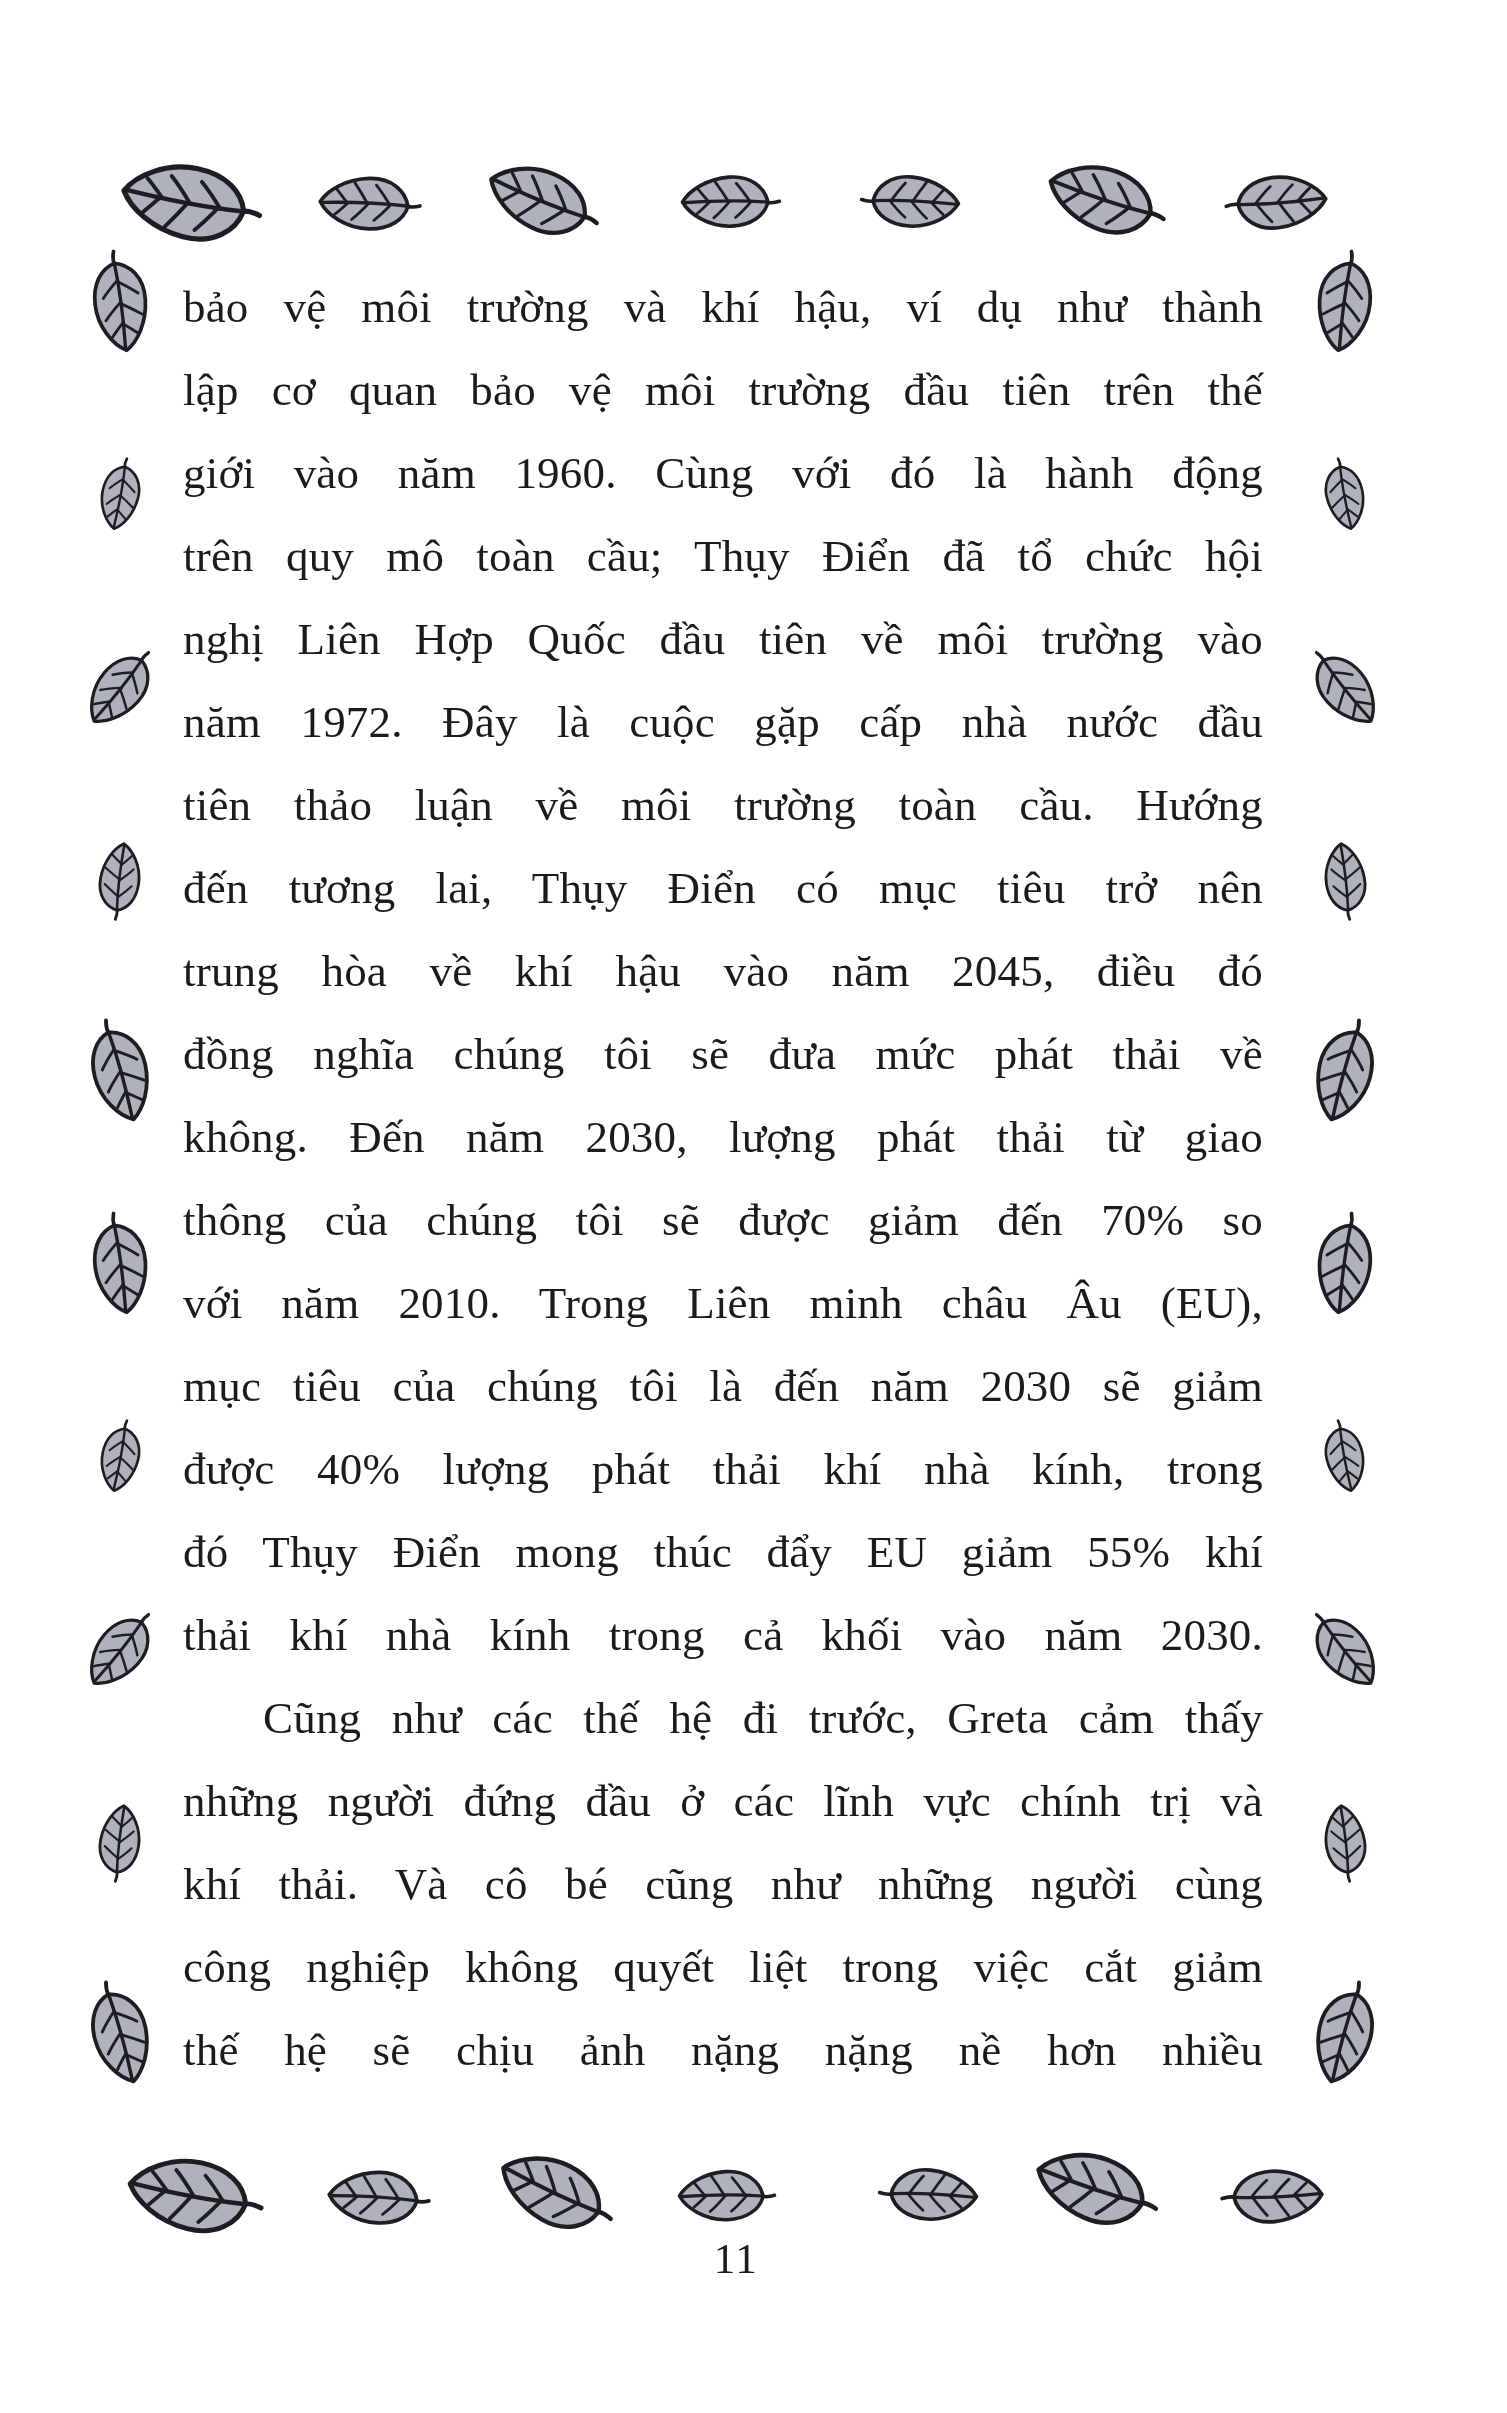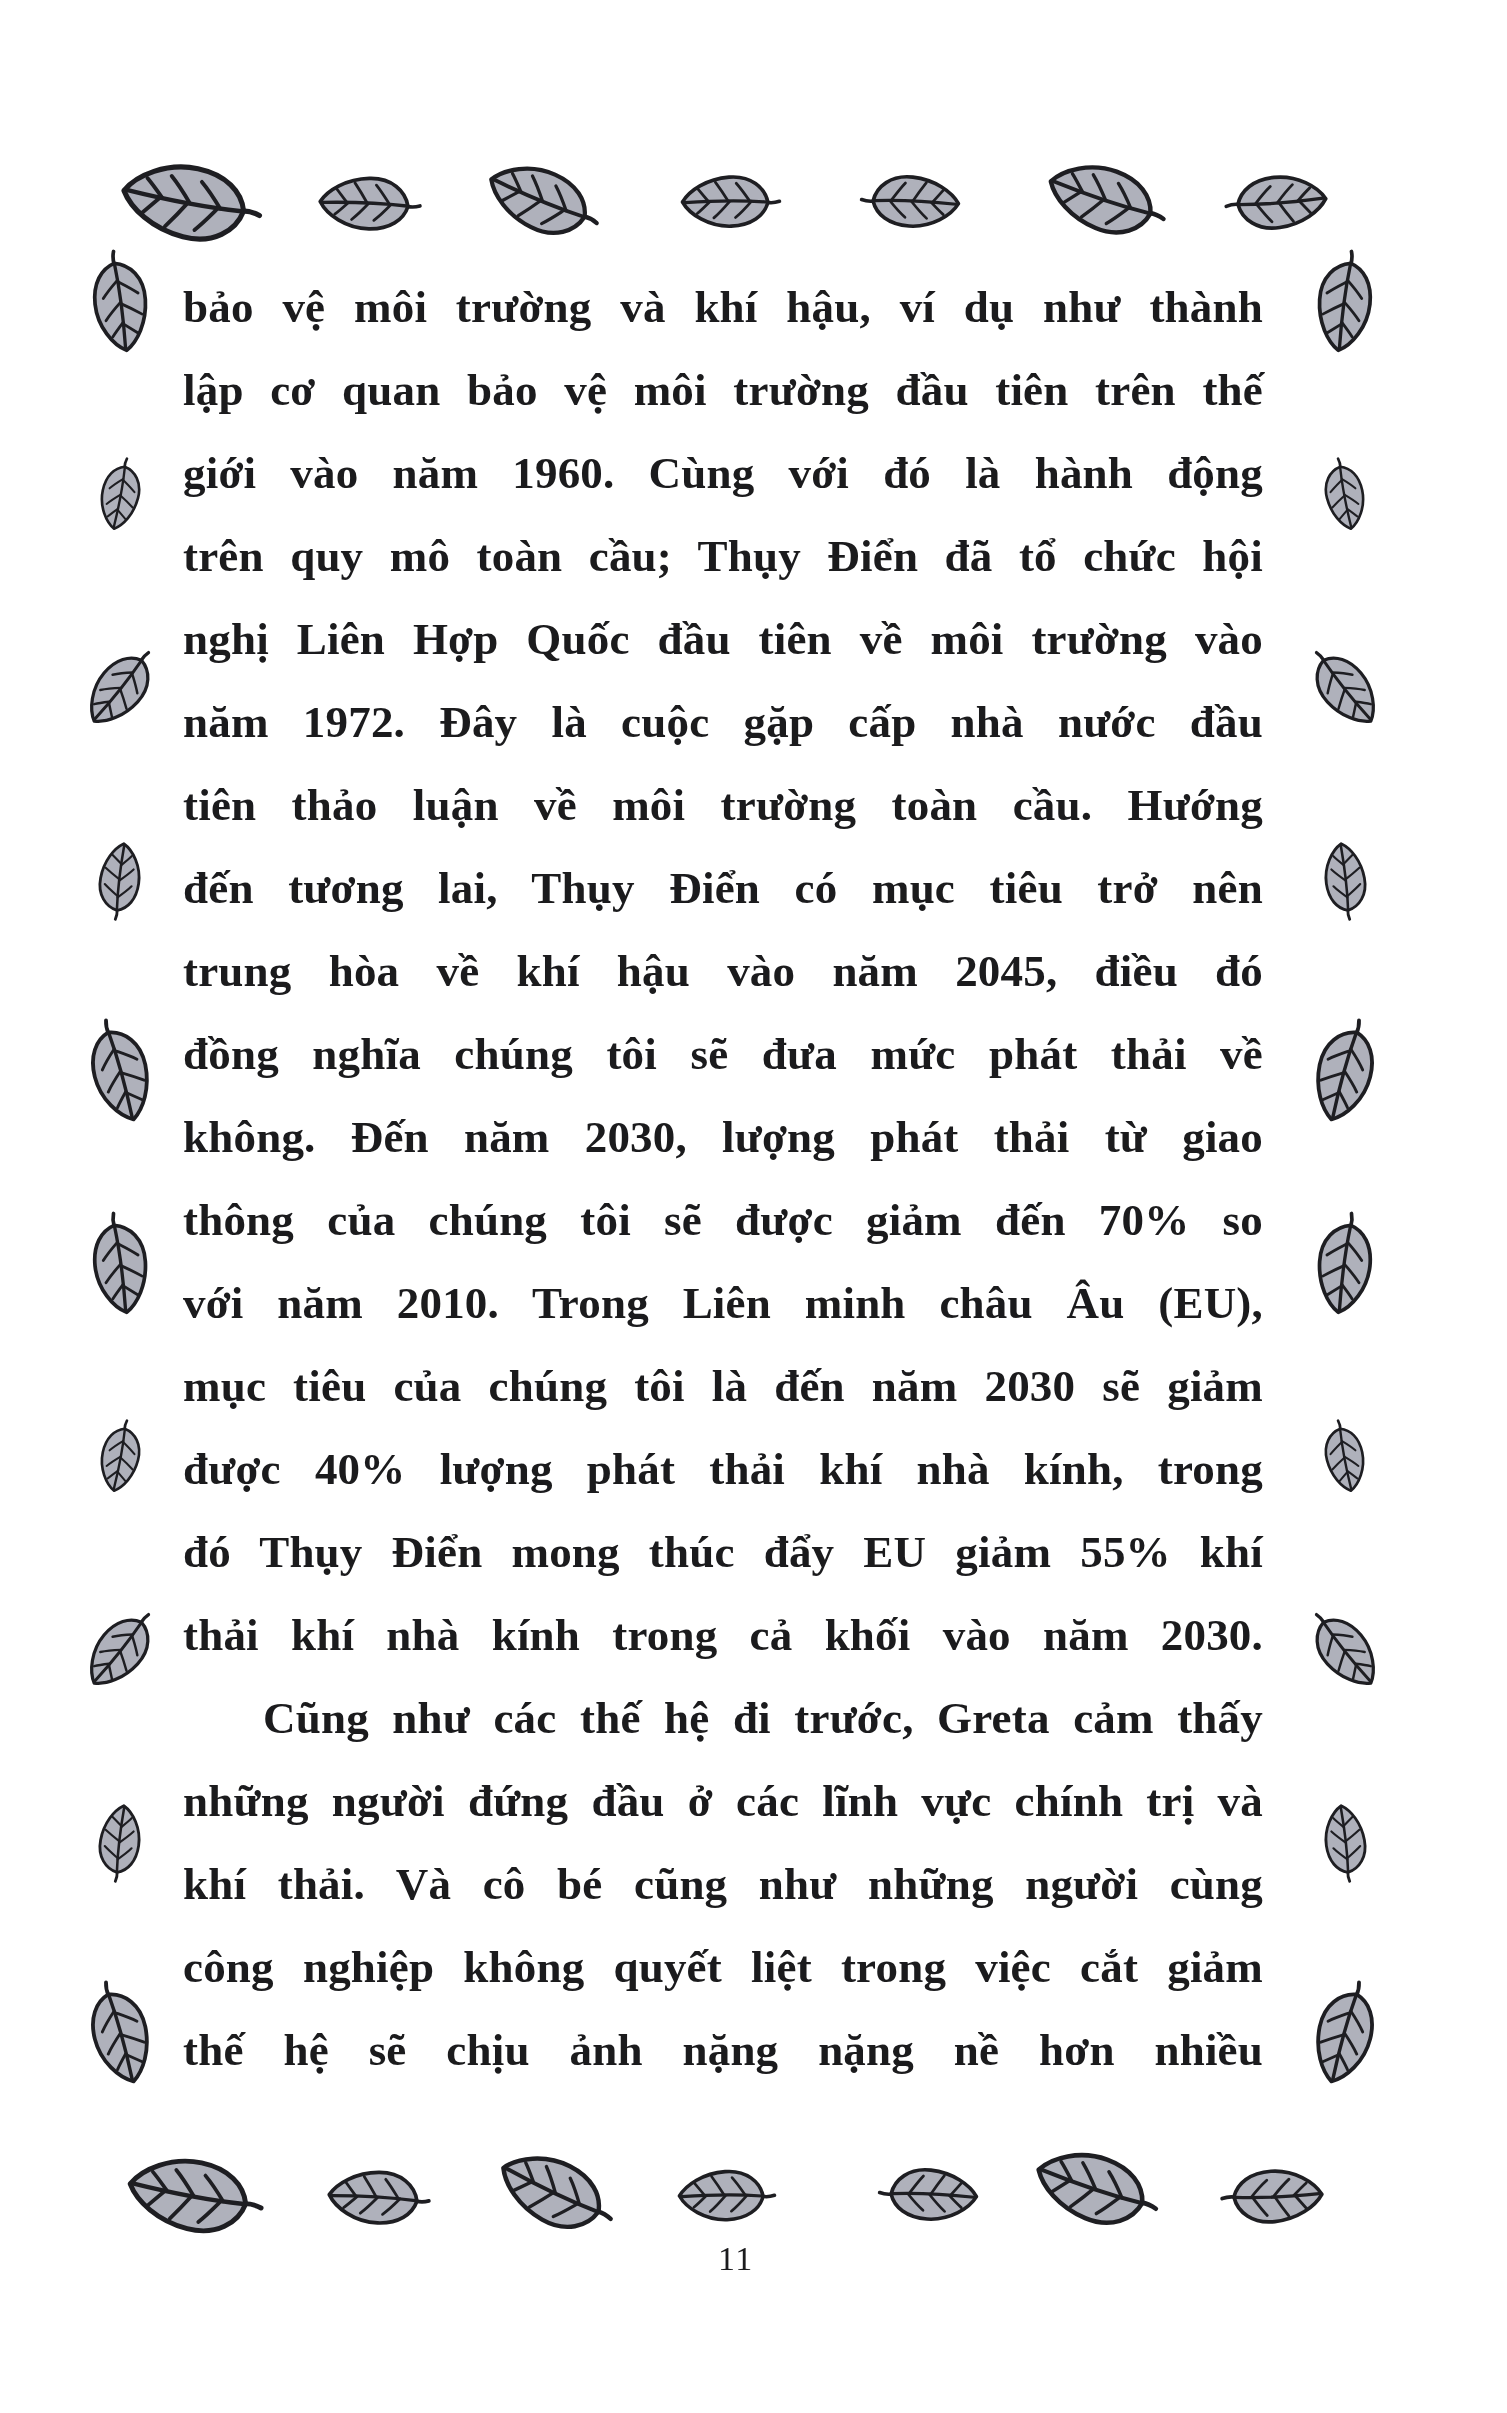--- a/index.html
+++ b/index.html
@@ -37,36 +37,35 @@
   .lf-stem{stroke:var(--leaf-stroke);stroke-width:5;stroke-linecap:round;fill:none;}
   .lf-mid{stroke:var(--leaf-stroke);stroke-width:4.5;stroke-linecap:round;fill:none;}
   .lf-vein{stroke:var(--leaf-stroke);stroke-width:3.8;stroke-linecap:round;fill:none;}
   .text-block{
     position:absolute;
     left:183px;
     top:266px;
     width:1080px;
     font-size:45px;
     letter-spacing:0.2px;
-    font-weight:bold;
   }
   .line{
     height:83px;
     line-height:83px;
     text-align:justify;
     text-align-last:justify;
     white-space:nowrap;
   }
   .line.indent{text-indent:80px;}
   .page-number{
     position:absolute;
     left:736px;
     top:2235px;
     transform:translateX(-50%);
-    font-size:34px;
+    font-size:43px;
     line-height:48px;
     letter-spacing:1.6px;
   }
 </style>
 </head>
 <body>
 
 <div class="page">
 
   <svg id="defs-svg" xmlns="http://www.w3.org/2000/svg">

